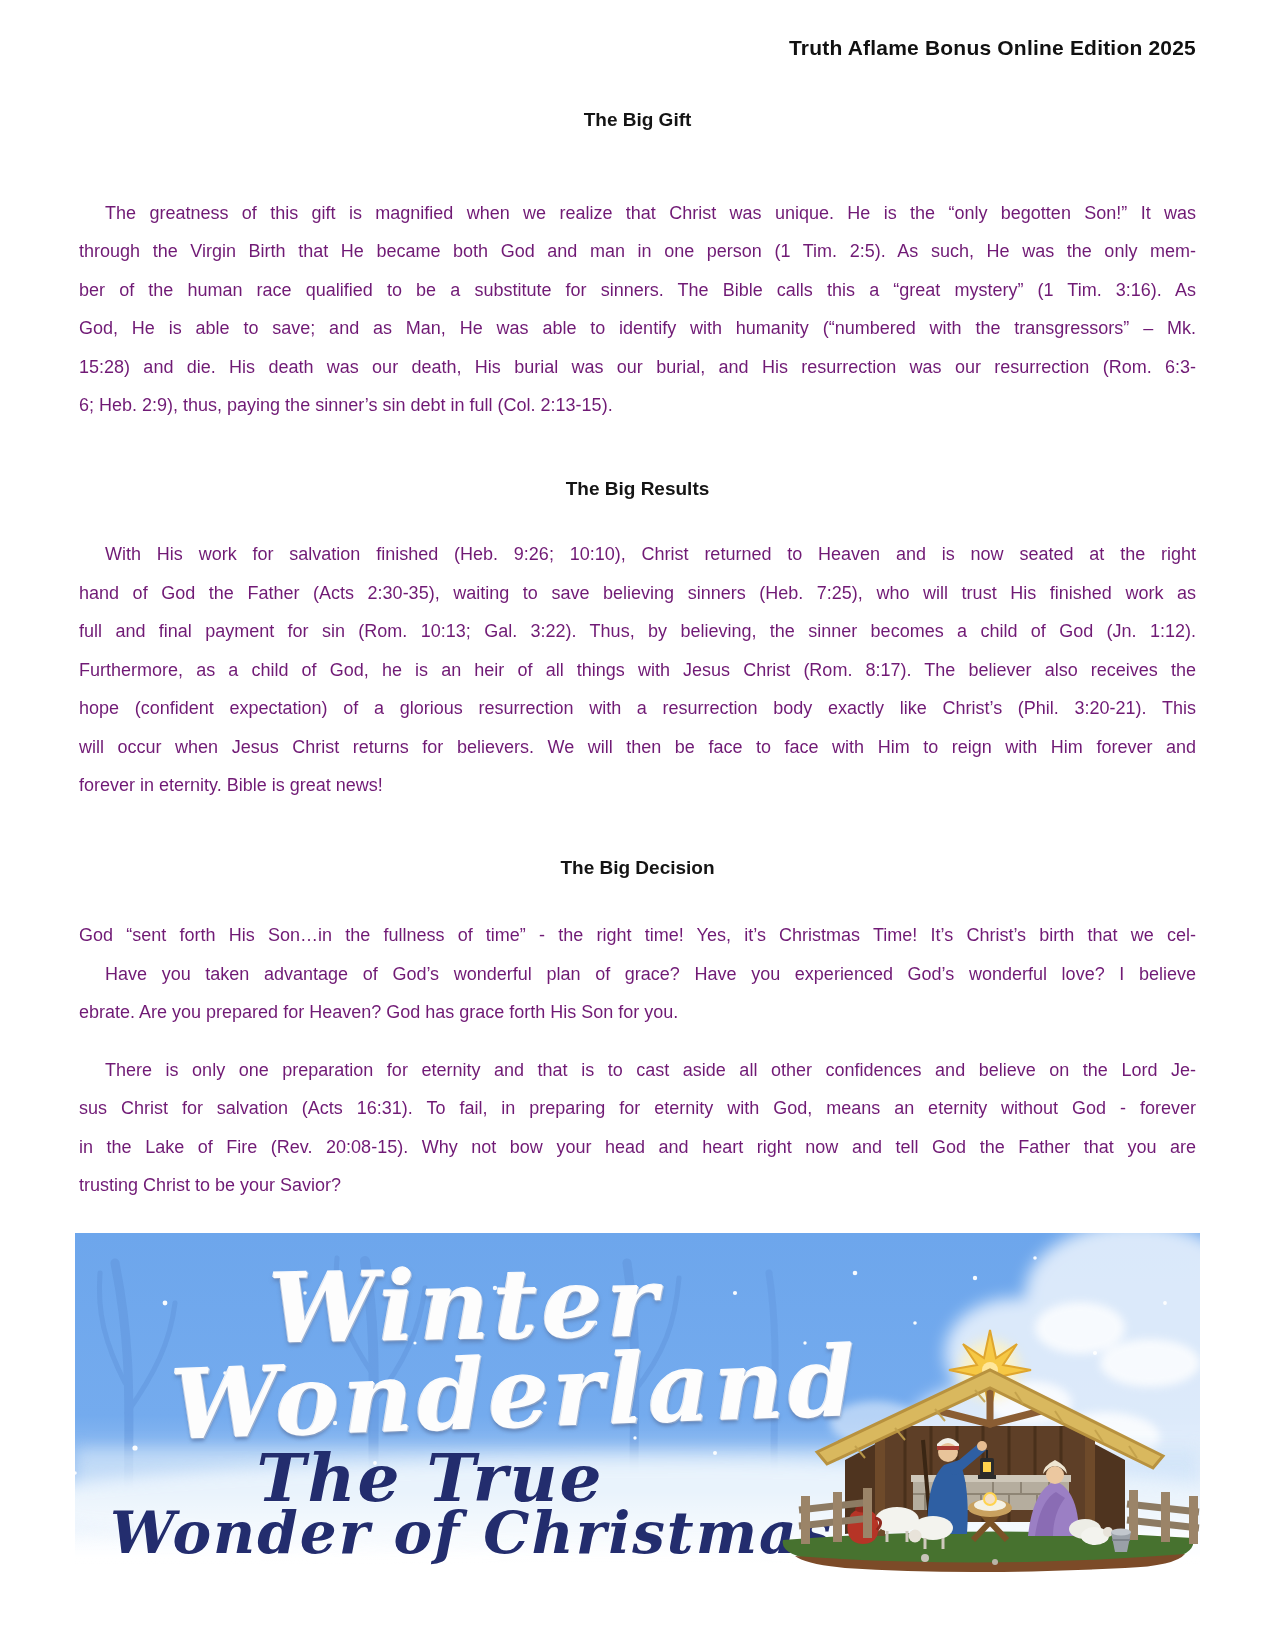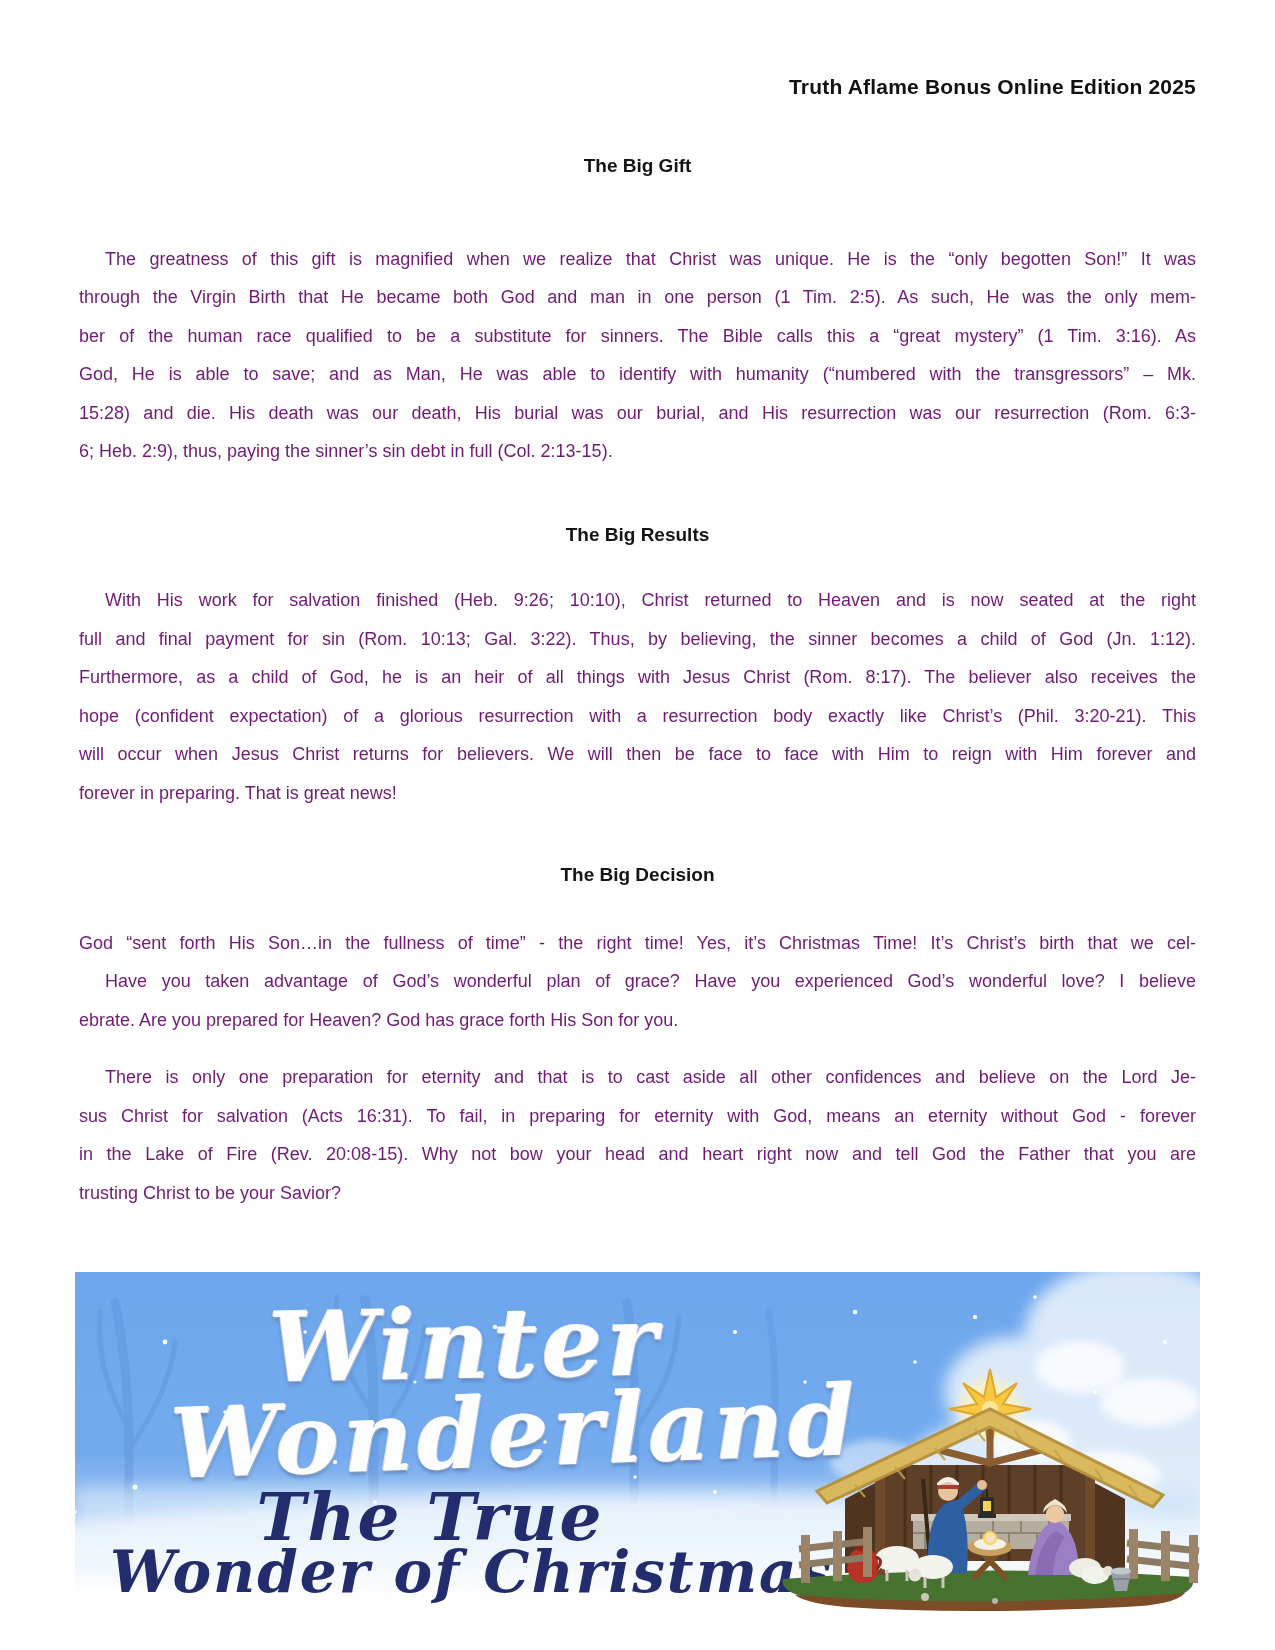--- a/index.html
+++ b/index.html
@@ -3,29 +3,28 @@
 <meta charset="utf-8">
 <style>
   html,body{margin:0;padding:0;background:#ffffff;}
   .page{
     position:relative;
     width:1275px;height:1608px;
     background:#ffffff;
     font-family:"Liberation Sans",sans-serif;
     color:#1b1b1b;
     overflow:hidden;
-    margin-top:39px;
   }
   .doc-header{
     position:absolute;top:36px;right:79px;
     font-size:21px;font-weight:bold;color:#111;
     letter-spacing:.2px;
   }
   .content{
-    position:absolute;left:79px;top:7px;width:1117px;
+    position:absolute;left:79px;top:0;width:1117px;
   }
   .heading{
     font-size:19px;font-weight:bold;text-align:center;
     line-height:38.5px;color:#141414;
   }
   .para{margin:0;}
   .ln{
     font-size:18px;line-height:38.5px;white-space:normal;
     color:#701a75;
   }
@@ -78,25 +77,26 @@
         <div class="ln j ind">The greatness of this gift is magnified when we realize that Christ was unique. He is the “only begotten Son!” It was</div>
         <div class="ln j">through the Virgin Birth that He became both God and man in one person (1 Tim. 2:5). As such, He was the only mem-</div>
         <div class="ln j">ber of the human race qualified to be a substitute for sinners. The Bible calls this a “great mystery” (1 Tim. 3:16). As</div>
         <div class="ln j">God, He is able to save; and as Man, He was able to identify with humanity (“numbered with the transgressors” – Mk.</div>
         <div class="ln j">15:28) and die. His death was our death, His burial was our burial, and His resurrection was our resurrection (Rom. 6:3-</div>
         <div class="ln">6; Heb. 2:9), thus, paying the sinner’s sin debt in full (Col. 2:13-15).</div>
       </div>
       <div class="heading">The Big Results</div>
       <div class="para">
         <div class="ln j ind">With His work for salvation finished (Heb. 9:26; 10:10), Christ returned to Heaven and is now seated at the right</div>
+        <div class="ln j">hand of God the Father (Acts 2:30-35), waiting to save believing sinners (Heb. 7:25), who will trust His finished work as</div>
         <div class="ln j">full and final payment for sin (Rom. 10:13; Gal. 3:22). Thus, by believing, the sinner becomes a child of God (Jn. 1:12).</div>
         <div class="ln j">Furthermore, as a child of God, he is an heir of all things with Jesus Christ (Rom. 8:17). The believer also receives the</div>
         <div class="ln j">hope (confident expectation) of a glorious resurrection with a resurrection body exactly like Christ’s (Phil. 3:20-21). This</div>
         <div class="ln j">will occur when Jesus Christ returns for believers. We will then be face to face with Him to reign with Him forever and</div>
-        <div class="ln">forever in preparing. That is great news!</div>
+        <div class="ln">forever in eternity. Bible is great news!</div>
       </div>
       <div class="heading">The Big Decision</div>
       <div class="para">
         <div class="ln j">God “sent forth His Son…in the fullness of time” - the right time! Yes, it’s Christmas Time! It’s Christ’s birth that we cel-</div>
         <div class="ln j ind">Have you taken advantage of God’s wonderful plan of grace? Have you experienced God’s wonderful love? I believe</div>
         <div class="ln">ebrate. Are you prepared for Heaven? God has grace forth His Son for you.</div>
       </div>
       <div class="para">
         <div class="ln j ind">There is only one preparation for eternity and that is to cast aside all other confidences and believe on the Lord Je-</div>
         <div class="ln j">sus Christ for salvation (Acts 16:31). To fail, in preparing for eternity with God, means an eternity without God - forever</div>

